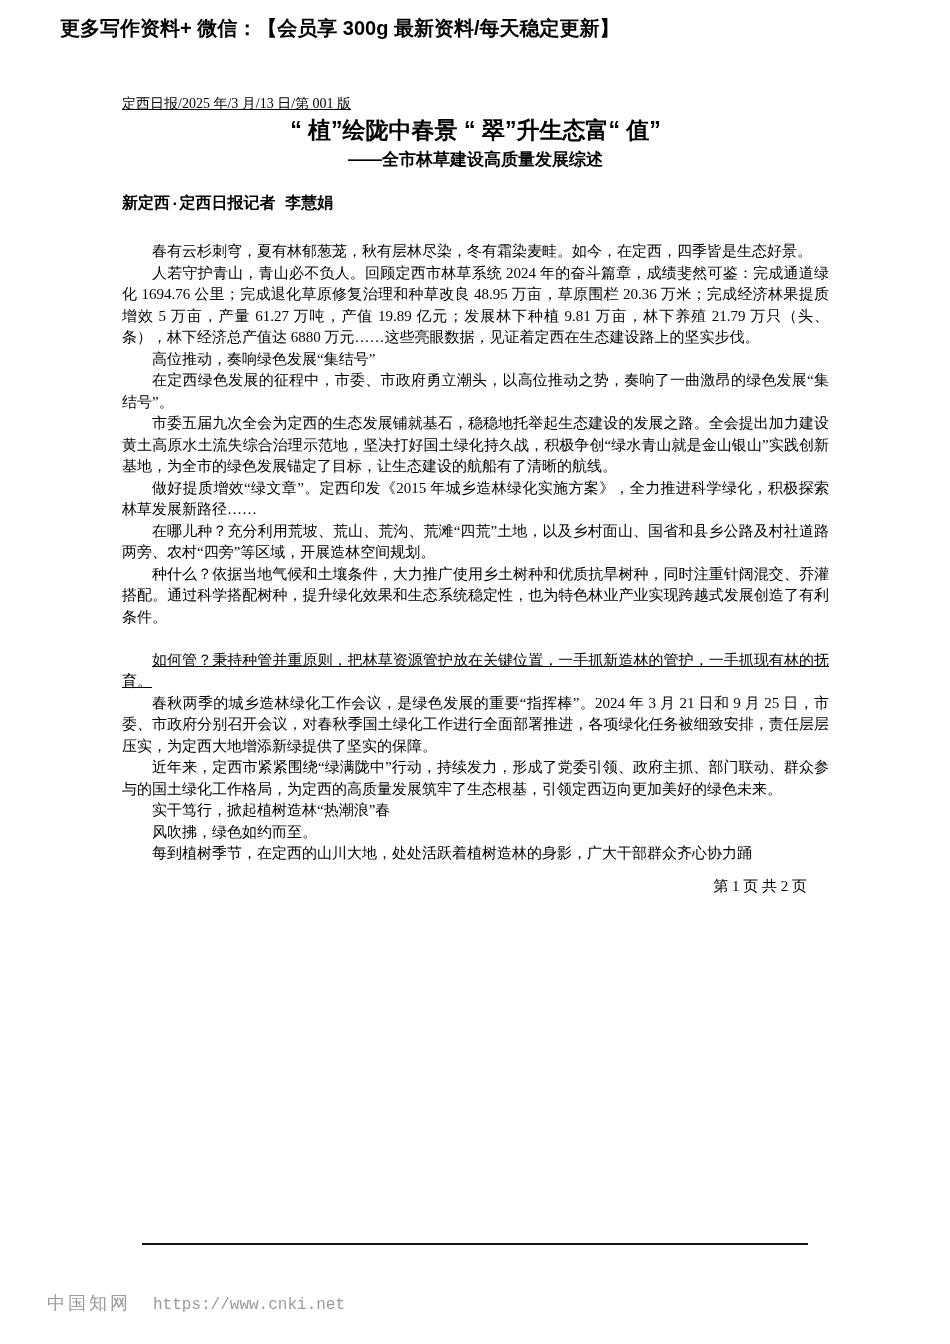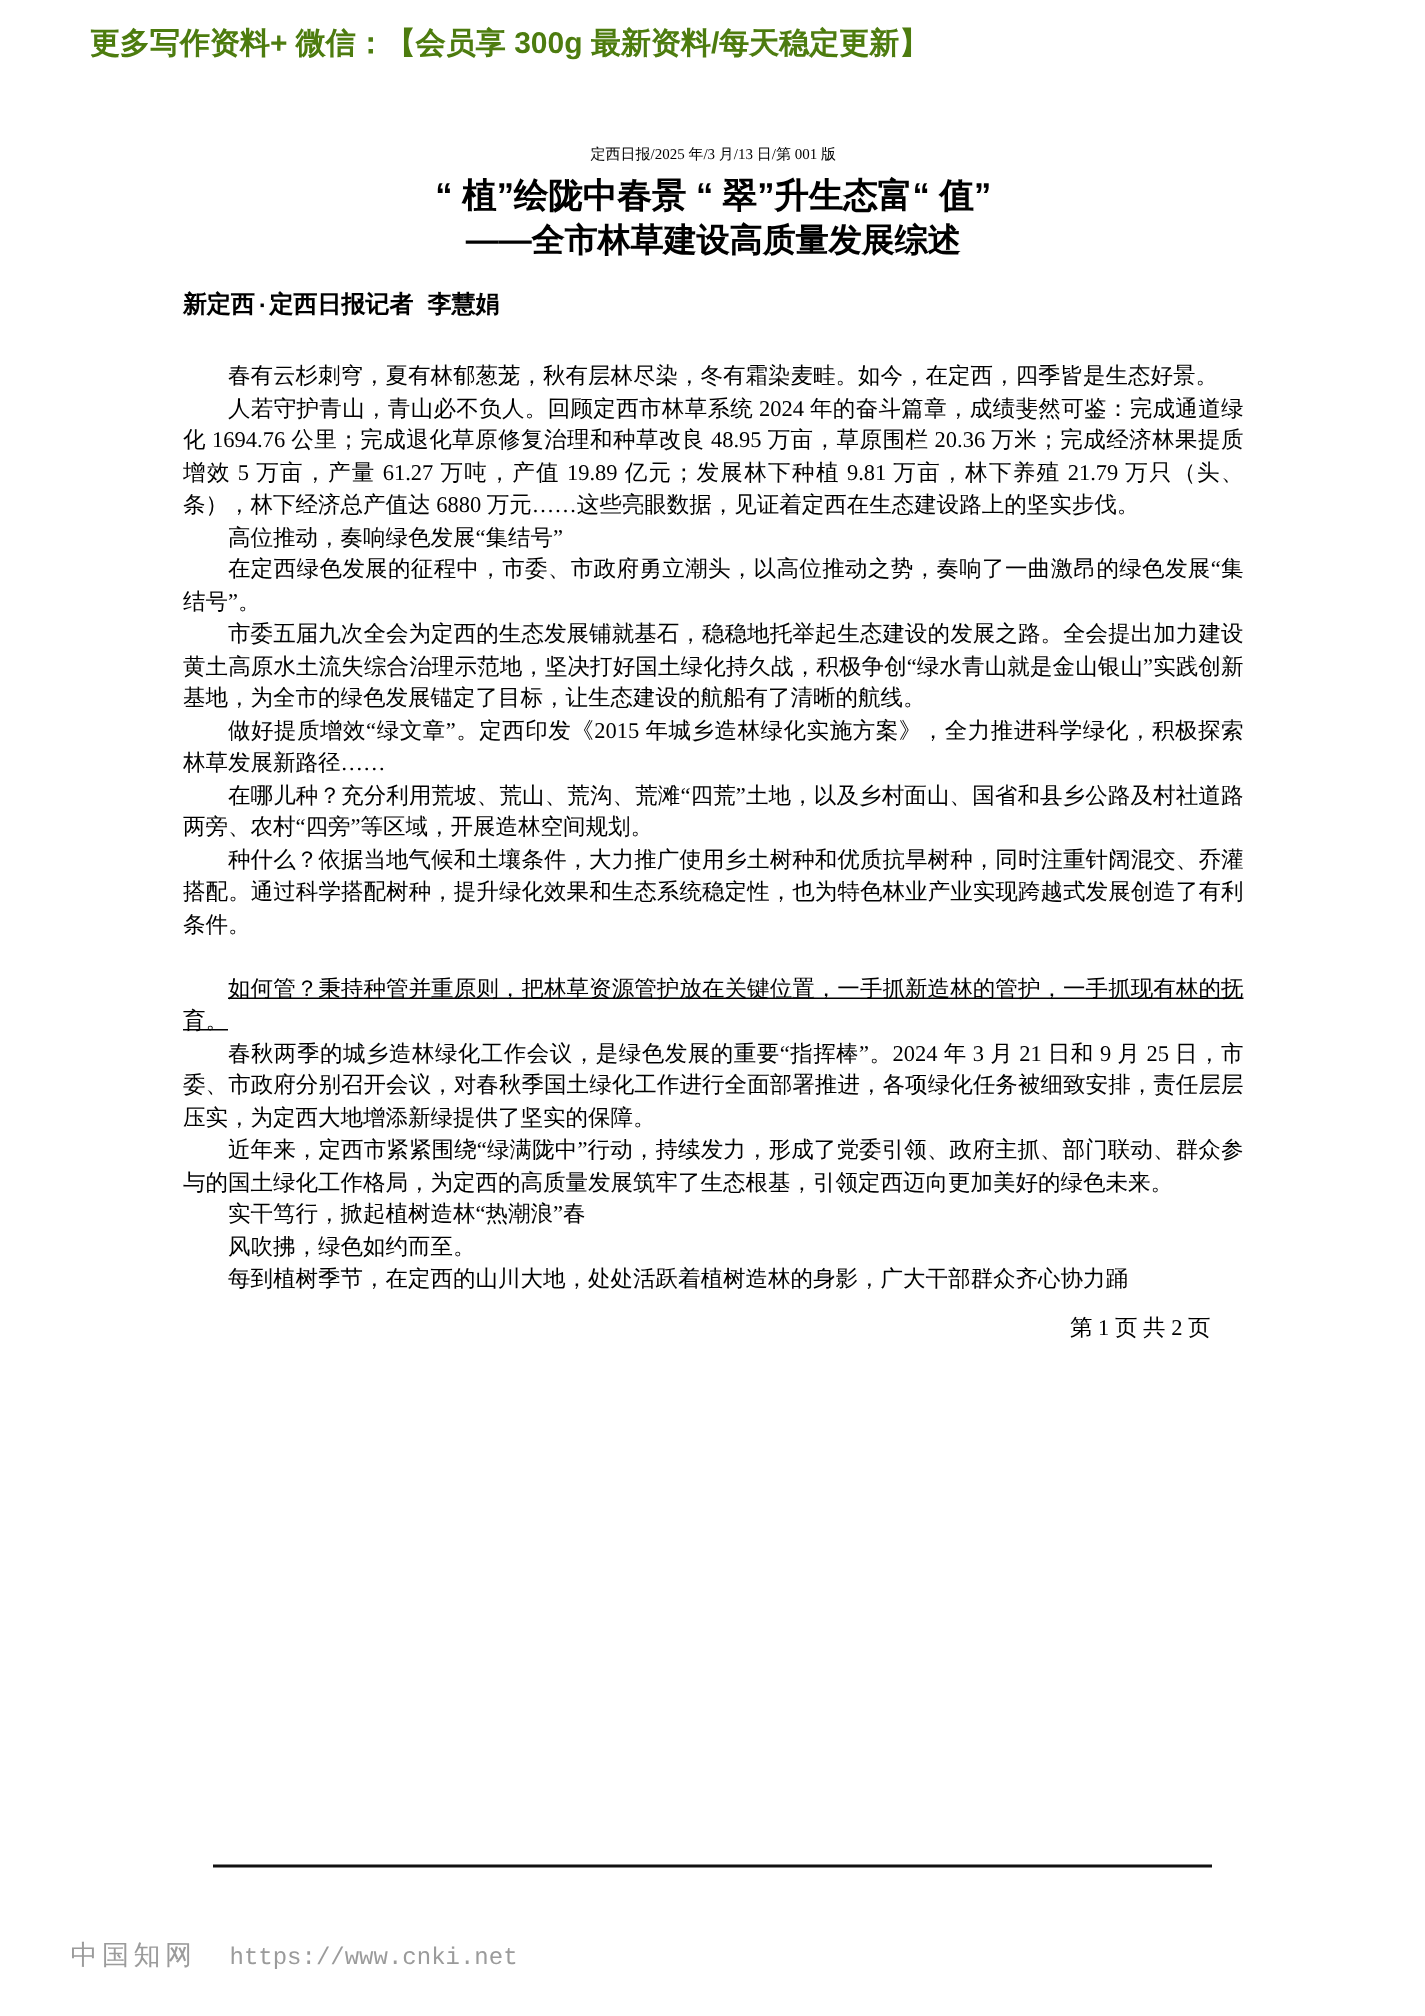--- a/index.html
+++ b/index.html
@@ -16,45 +16,46 @@
     font-family: "Liberation Serif", "DejaVu Serif", serif;
     color: #000000;
   }
   .promo-banner {
     position: absolute;
     left: 60px;
     top: 15px;
     font-family: "Liberation Sans", "DejaVu Sans", sans-serif;
     font-size: 20px;
     font-weight: bold;
-    color: #4d7c0f;
+    color: #000000;
     white-space: nowrap;
   }
   .content {
     position: absolute;
     left: 122px;
     top: 93px;
     width: 707px;
   }
   .source-line {
-    font-size: 10px;
+    font-size: 14px;
     line-height: 21px;
-    text-align: center;
+    text-align: left;
+    text-decoration: underline;
   }
   .title {
     margin: 1px 0 0 0;
     font-size: 23px;
     line-height: 30px;
     font-weight: bold;
     text-align: center;
     font-family: "Liberation Sans", "DejaVu Sans", sans-serif;
   }
   .subtitle {
     margin: 2px 0 0 0;
-    font-size: 22px;
+    font-size: 17px;
     line-height: 26px;
     font-weight: bold;
     text-align: center;
     font-family: "Liberation Sans", "DejaVu Sans", sans-serif;
   }
   .byline {
     margin-top: 20px;
     font-size: 16px;
     line-height: 22px;
     font-weight: bold;

